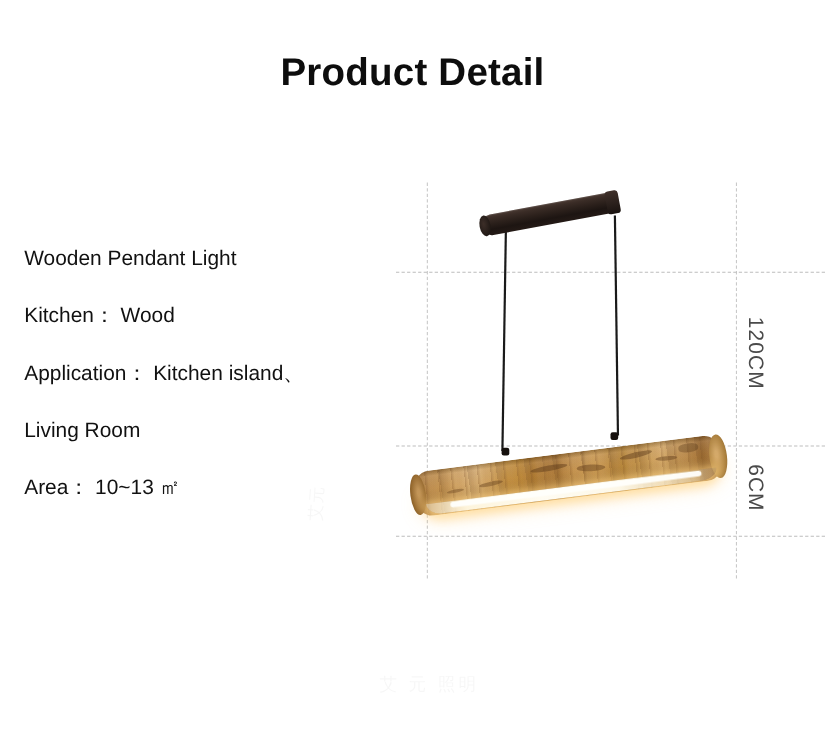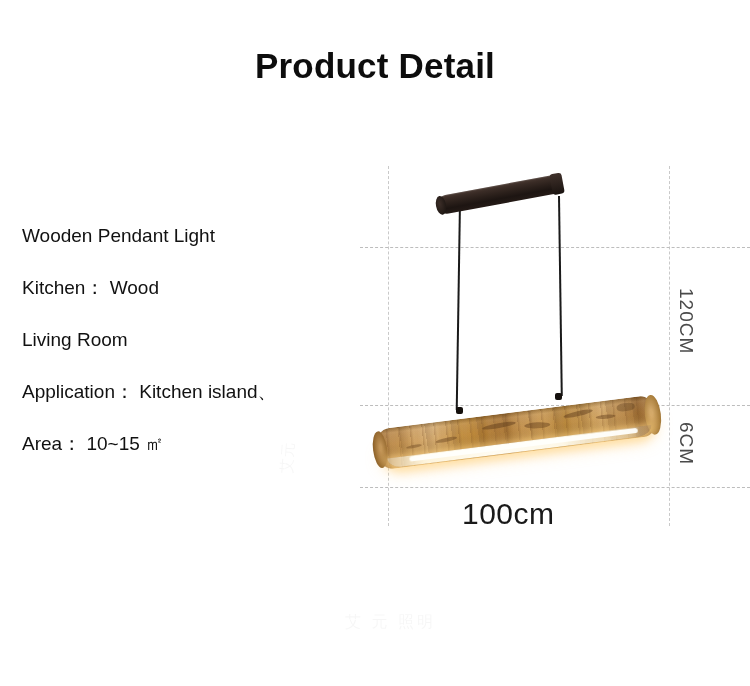--- a/index.html
+++ b/index.html
@@ -282,23 +282,23 @@
 </head>
 <body>
 
 <div id="page">
 
   <div id="title">Product Detail</div>
 
   <div id="spec-list">
     <div class="spec-line">Wooden Pendant Light</div>
     <div class="spec-line">Kitchen： Wood</div>
+    <div class="spec-line">Application： Kitchen island、</div>
     <div class="spec-line">Living Room</div>
-    <div class="spec-line">Application： Kitchen island、</div>
-    <div class="spec-line">Area： 10~15 ㎡</div>
+    <div class="spec-line">Area： 10~13 ㎡</div>
   </div>
 
   <div id="stage">
 
     <div class="guide-v" id="guide-v-left"></div>
     <div class="guide-v" id="guide-v-right"></div>
     <div class="guide-h" id="guide-h-top"></div>
     <div class="guide-h" id="guide-h-mid"></div>
     <div class="guide-h" id="guide-h-bottom"></div>
 
@@ -326,20 +326,19 @@
       </div>
       <div id="log-end-left"></div>
       <div id="log-end-right"></div>
       <div id="led">
         <div id="led-inner"></div>
       </div>
     </div>
 
     <div class="dim-vertical" id="dim-120">120CM</div>
     <div class="dim-vertical" id="dim-6">6CM</div>
-    <div id="dim-100">100cm</div>
 
   </div>
 
   <div class="watermark" id="watermark-1">艾元</div>
   <div class="watermark" id="watermark-2">艾 元 照明</div>
 
 </div>
 
 </body></html>

